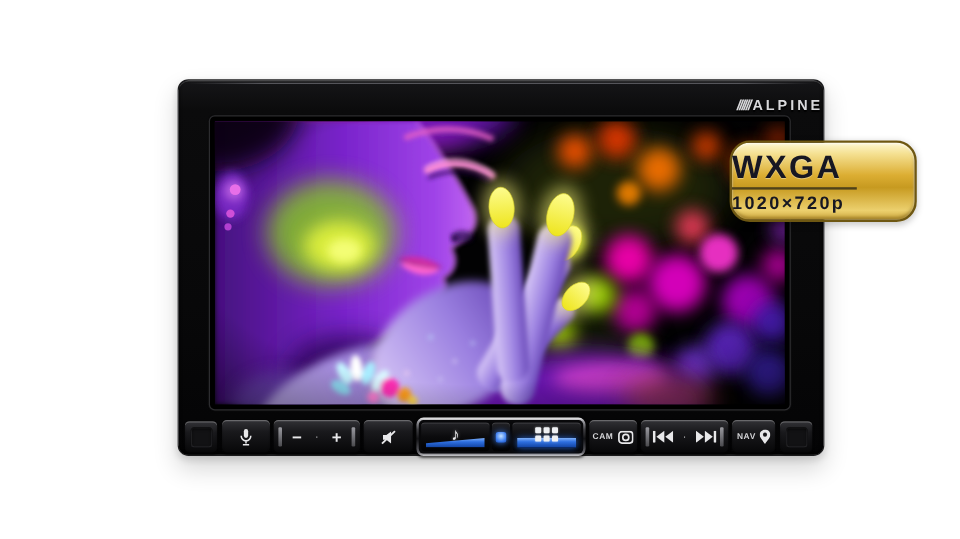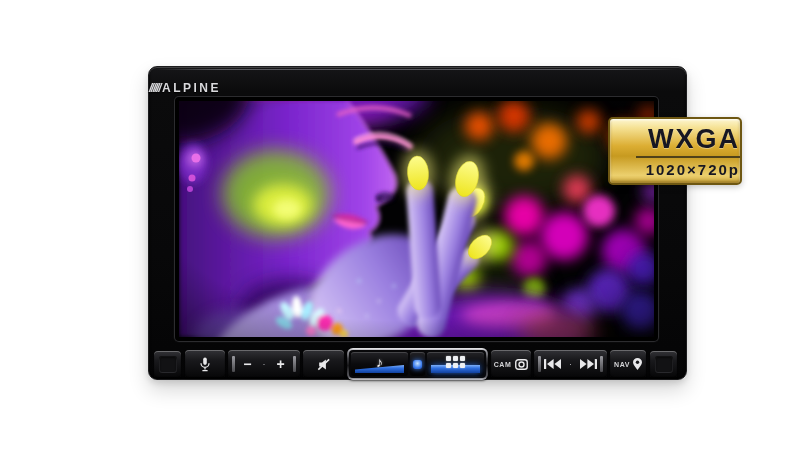--- a/index.html
+++ b/index.html
@@ -7,38 +7,38 @@
   .stage{position:relative;width:800px;height:449px;background:#ffffff;overflow:hidden;}
 
   
   .device{position:absolute;left:148px;top:66px;width:539px;height:314px;
     background:linear-gradient(180deg,#161618 0%,#0b0b0c 8%,#080809 60%,#040405 100%);
     border-radius:9px;border:1px solid #1c1c1e;
     box-shadow:inset 0 1px 0 rgba(255,255,255,.18),inset 0 -2px 3px rgba(0,0,0,.9),
                0 10px 20px rgba(0,0,0,.16),0 3px 6px rgba(0,0,0,.12);}
   .device::before{content:"";position:absolute;left:8px;right:8px;top:2px;height:1px;
     background:linear-gradient(90deg,transparent,#55555a 12%,#55555a 88%,transparent);}
-  .logo{position:absolute;top:15px;left:0;width:100%;text-align:left;color:#d9d9dc;
+  .logo{position:absolute;top:15px;left:0;width:100%;text-align:right;color:#d9d9dc;
     font-size:12px;font-weight:700;line-height:1;text-shadow:0 1px 1px #000;}
   .logo .slashes{letter-spacing:-1.5px;font-style:italic;margin-right:2px;}
   .logo .word{letter-spacing:2.5px;}
 
   
   .screen-frame{position:absolute;left:27px;top:31px;width:481px;height:242px;background:#000;
     border-radius:3px;
     box-shadow:0 0 0 1px #000,0 0 0 2px #2c2c2f,0 0 0 3px #0a0a0b,inset 0 0 10px #000;}
   .screen{position:absolute;left:3px;top:3px;width:475px;height:236px;overflow:hidden;background:#020203;}
   .screen svg{display:block;width:100%;height:100%;}
 
   
-  .badge{position:absolute;left:608px;top:117px;width:134px;height:68px;z-index:6;
-    border-radius:5px;border:2px solid #6e5712;
+  .badge{position:absolute;left:608px;top:117px;width:156px;height:68px;z-index:6;
+    border-radius:17px;border:2px solid #6e5712;
     background:linear-gradient(180deg,#fdf6cf 0%,#f5e193 14%,#dcae33 42%,#c79a20 58%,#ecd06e 88%,#cfa93f 100%);
     box-shadow:inset 0 1px 2px rgba(255,255,255,.85),inset 0 -2px 3px rgba(110,80,10,.55),0 2px 6px rgba(0,0,0,.22);
-    display:flex;flex-direction:column;align-items:flex-end;justify-content:center;}
+    display:flex;flex-direction:column;align-items:flex-start;justify-content:center;}
   .badge-title{font-size:27px;font-weight:800;letter-spacing:2px;color:#171722;line-height:1;
     text-shadow:0 1px 0 rgba(255,255,255,.35);}
   .badge-divider{width:104px;height:2px;background:#3a3117;margin:3px 0 4px;opacity:.85;}
   .badge-sub{font-size:15px;font-weight:700;letter-spacing:2px;color:#171722;line-height:1;}
 
   
   .btn{position:absolute;top:283px;height:28px;border-radius:4px;
     background:linear-gradient(180deg,#323236 0%,#19191c 35%,#060607 100%);
     box-shadow:inset 0 1px 0 rgba(255,255,255,.28),inset 0 -1px 1px rgba(0,0,0,.95),0 1px 1px rgba(0,0,0,.5);
     display:flex;align-items:center;justify-content:center;color:#e8e8ea;cursor:pointer;}

